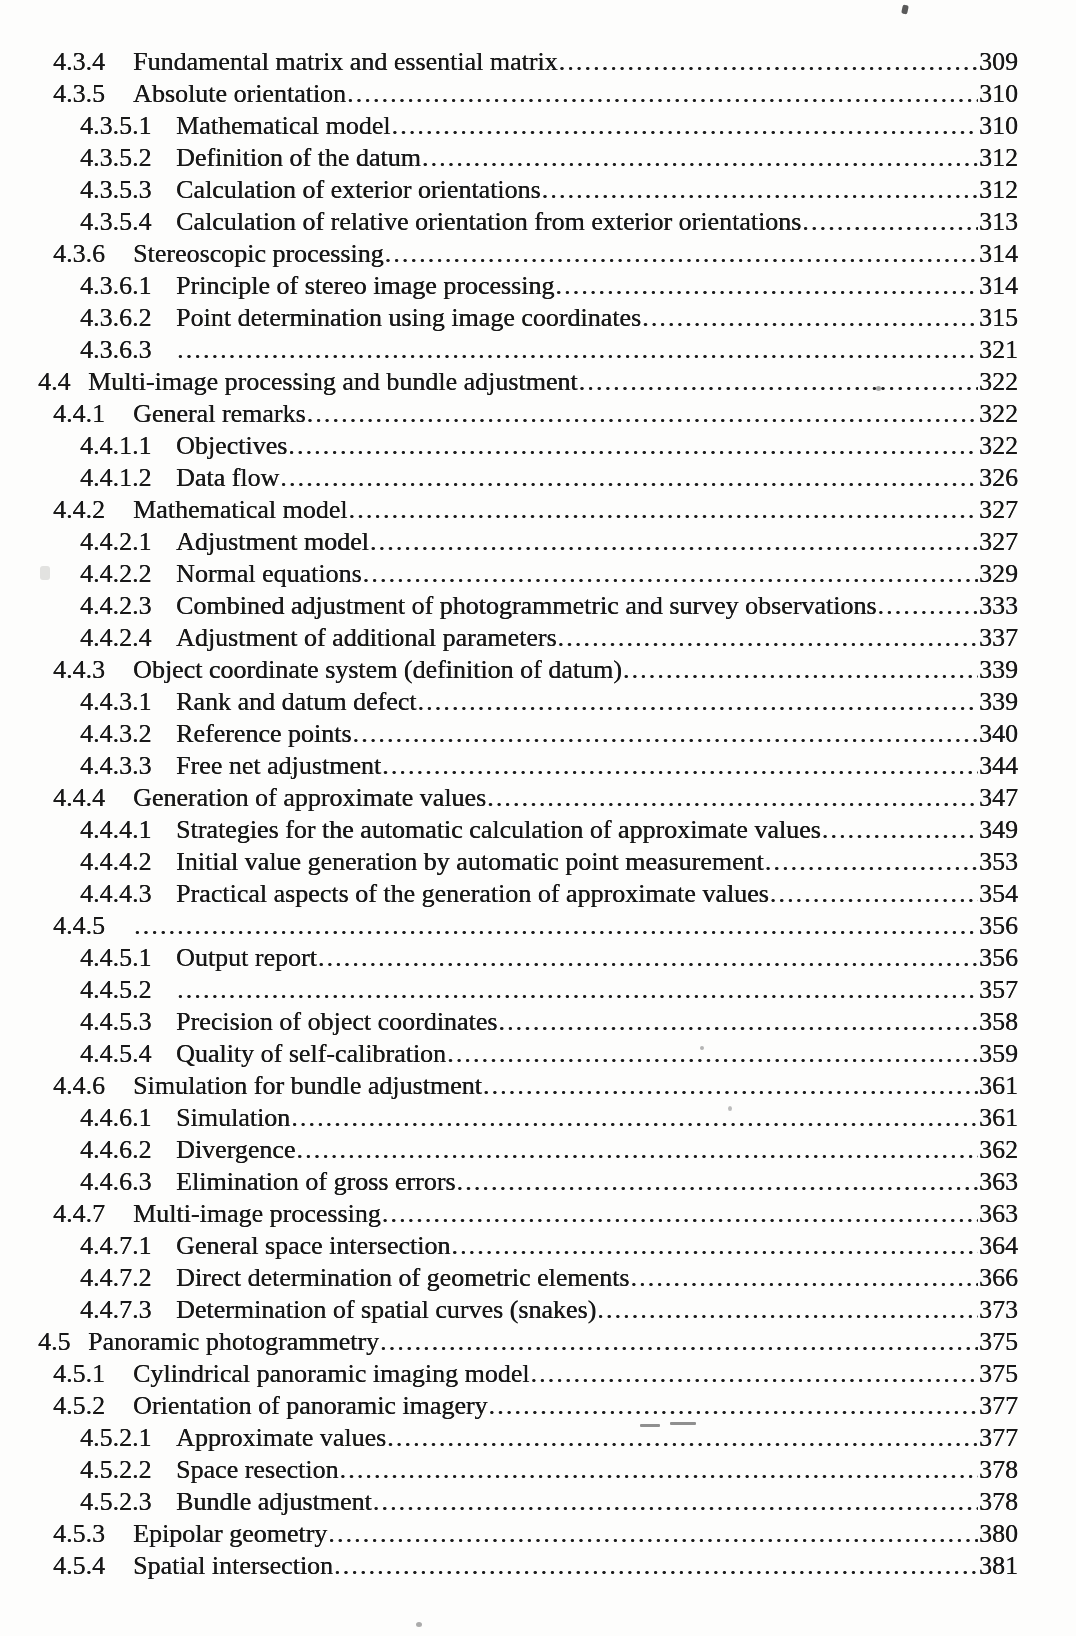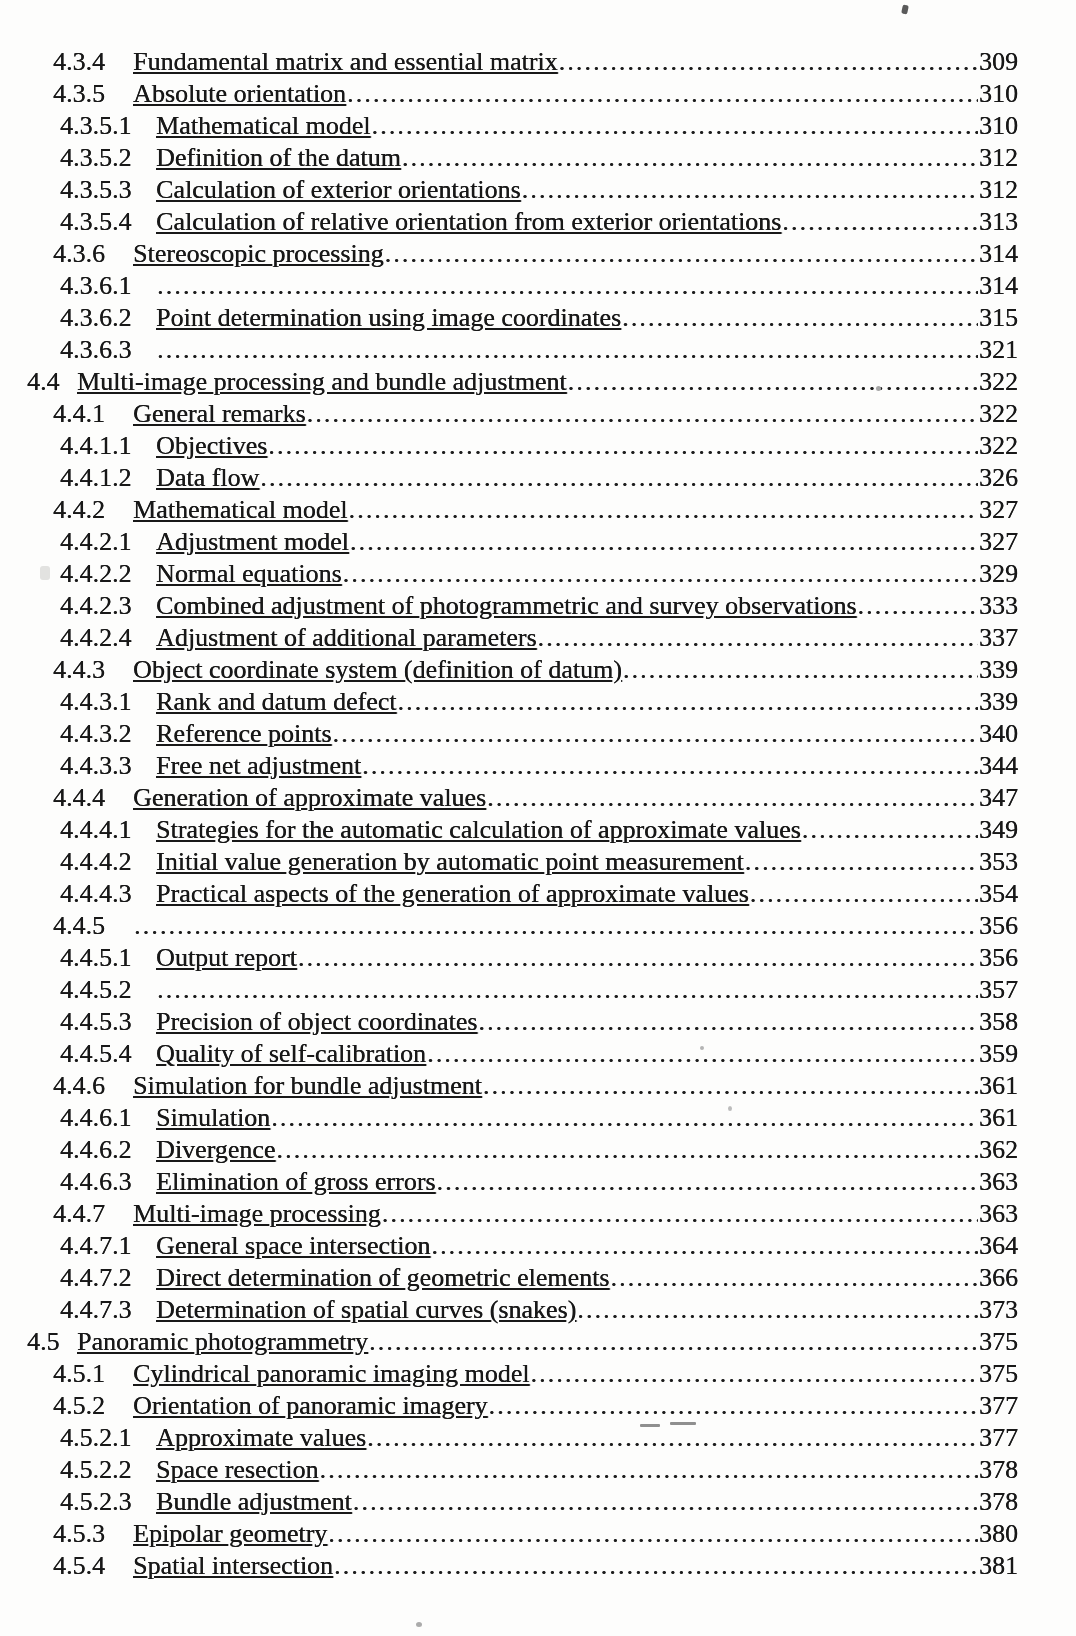--- a/index.html
+++ b/index.html
@@ -18,24 +18,24 @@
     color:#181818;
     text-shadow:0.35px 0 0 currentColor; 
   }
   .row{
     display:flex;
     height:32px;
     white-space:nowrap;
   }
   .row > span{line-height:32px;}
   .num{flex:0 0 auto;}
-  .lvl1{padding-left:27px;}  .lvl1 .num{width:50px;}
+  .lvl1{padding-left:38px;}  .lvl1 .num{width:50px;}
   .lvl2{padding-left:53px;}  .lvl2 .num{width:80px;}
-  .lvl3{padding-left:60px;} .lvl3 .num{width:96px;}
-  .title{flex:0 1 auto;text-decoration:underline;}
+  .lvl3{padding-left:60px;margin-left:20px;} .lvl3 .num{width:96px;}
+  .title{flex:0 1 auto;}
   .leader{
     flex:1 1 10px;
     min-width:10px;
     overflow:hidden;
     margin:0 1px;
   }
   .leader::after{
     content:"..........................................................................................................................................................................................................";
     letter-spacing:2.1px;
     color:#1c1c1c;
@@ -95,20 +95,21 @@
         <span class="pagenum">313</span>
       </div>
       <div class="row lvl2">
         <span class="num">4.3.6</span>
         <span class="title">Stereoscopic processing</span>
         <span class="leader"></span>
         <span class="pagenum">314</span>
       </div>
       <div class="row lvl3">
         <span class="num">4.3.6.1</span>
+        <span class="title">Principle of stereo image processing</span>
         <span class="leader"></span>
         <span class="pagenum">314</span>
       </div>
       <div class="row lvl3">
         <span class="num">4.3.6.2</span>
         <span class="title">Point determination using image coordinates</span>
         <span class="leader"></span>
         <span class="pagenum">315</span>
       </div>
       <div class="row lvl3">

